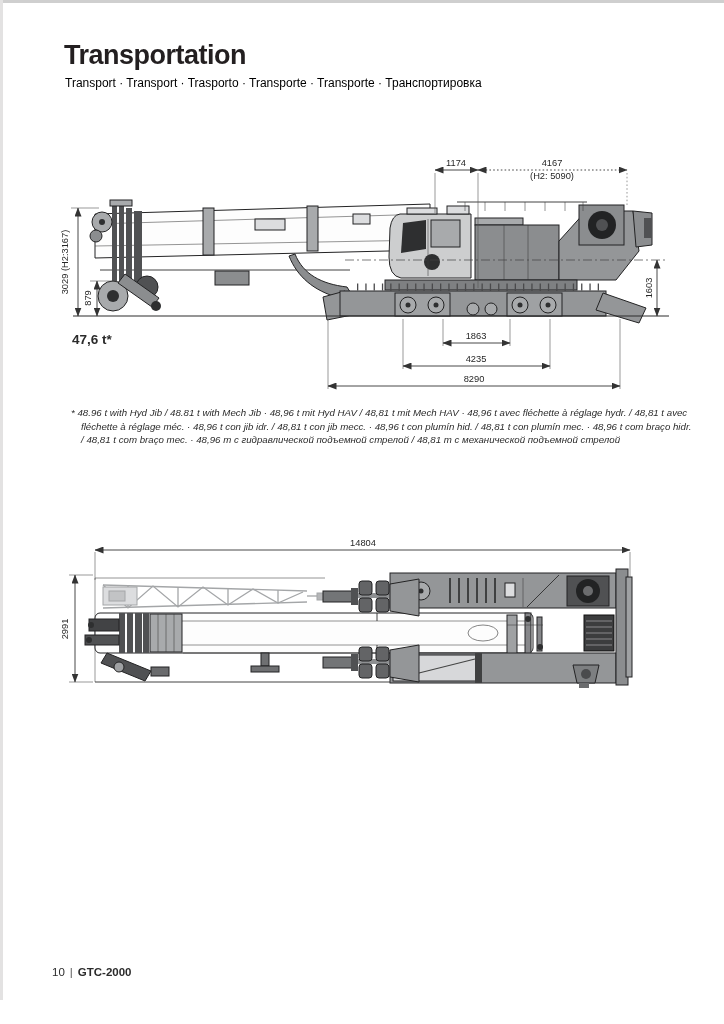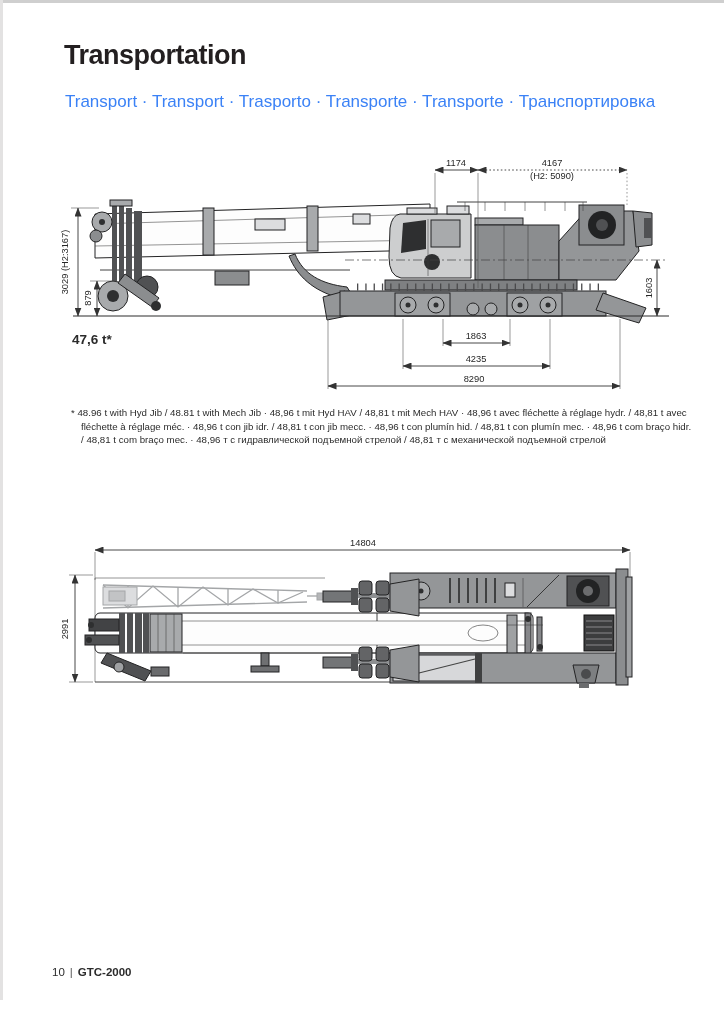--- a/index.html
+++ b/index.html
@@ -2,26 +2,26 @@
 <html><head>
 <meta charset="utf-8">
 <style>
   html,body{margin:0;padding:0;background:#ffffff;}
   .page{position:relative;width:724px;height:1024px;background:#ffffff;overflow:hidden;
         font-family:"Liberation Sans", sans-serif;color:#262626;padding-left:12px;}
   .edge-top{position:absolute;left:0;top:0;width:724px;height:3px;background:#cfcfcf;}
   .edge-left{position:absolute;left:0;top:0;width:3px;height:1000px;background:#e3e2e2;}
   h1.title{position:absolute;left:64px;top:40px;margin:0;font-size:27px;font-weight:bold;
            letter-spacing:-0.5px;color:#231f20;}
-  .subtitle{position:absolute;left:65px;top:92px;font-size:17px;color:#3b82f6;}
+  .subtitle{position:absolute;left:65px;top:76px;font-size:12px;color:#000000;}
   .svg-wrap{position:absolute;}
   #side-view{left:55px;top:156px;}
   #top-view{left:55px;top:535px;}
   .footnote{position:absolute;left:71px;top:406px;width:612px;font-size:9.7px;
-            line-height:13.6px;color:#2b2b2b;padding-left:10px;text-indent:-10px;}
+            line-height:13.6px;color:#2b2b2b;padding-left:10px;text-indent:-10px;font-style:italic;}
   .footer{position:absolute;left:52px;top:966px;font-size:11.5px;color:#2b2b2b;}
   .footer .sep{margin:0 5px;color:#555;}
   .footer .model{font-weight:bold;}
   
   svg{overflow:visible;}
   .dl{stroke:#333;stroke-width:0.9;fill:none;}
   .dot{stroke-dasharray:1.6 2.2;}
   .ext{stroke:#555;stroke-width:0.6;fill:none;}
   .cl{stroke:#444;stroke-width:0.7;fill:none;stroke-dasharray:9 3 2 3;}
   .gl{stroke:#2c2c2d;stroke-width:1.1;fill:none;}

